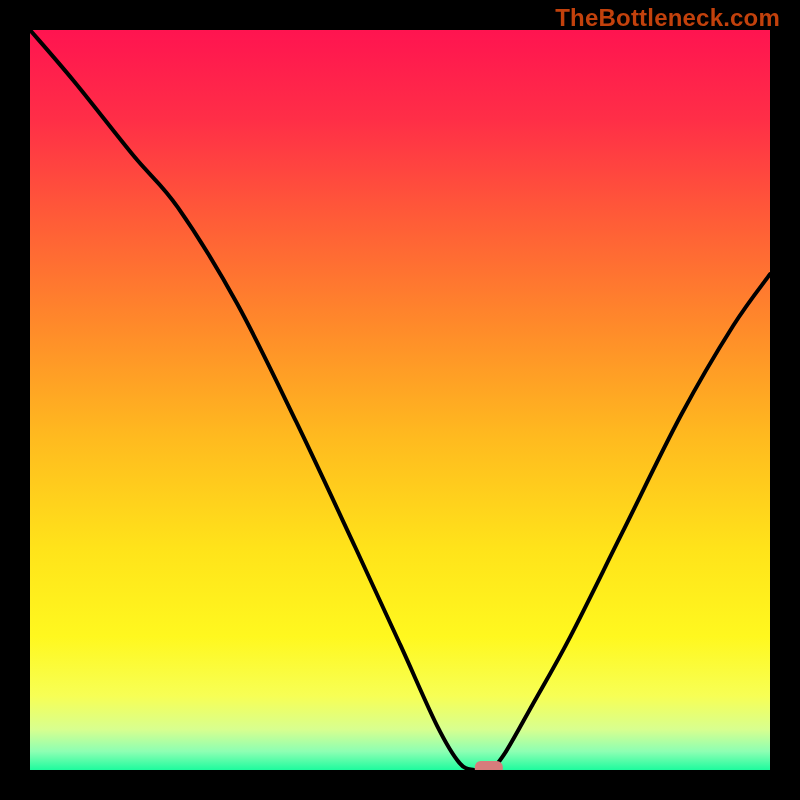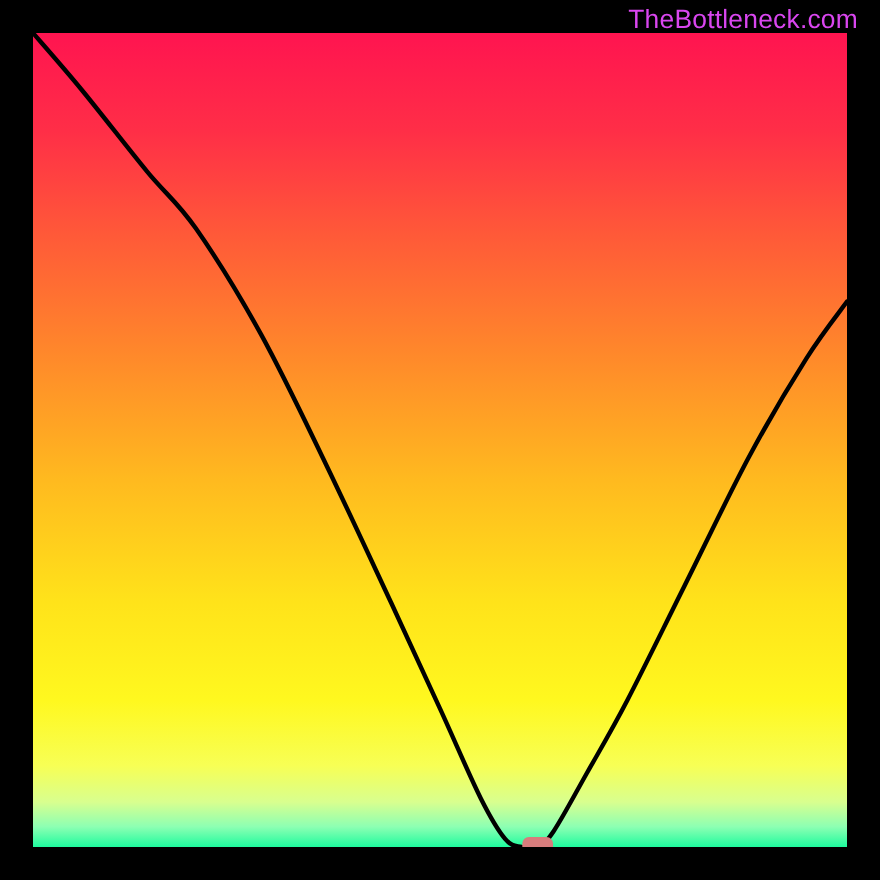--- a/index.html
+++ b/index.html
@@ -16,23 +16,23 @@
     left: 0;
     top: 0;
     width: 800px;
     height: 800px;
     background: #000;
   }
   .watermark {
     position: absolute;
     top: 4px;
     right: 20px;
-    color: #d946ef;
+    color: #c2410c;
     font-size: 24px;
-    font-weight: 400;
+    font-weight: 700;
     letter-spacing: 0.2px;
   }
   .plot-area {
     position: absolute;
     left: 30px;
     top: 30px;
     width: 740px;
     height: 740px;
   }
   .plot-area svg {

